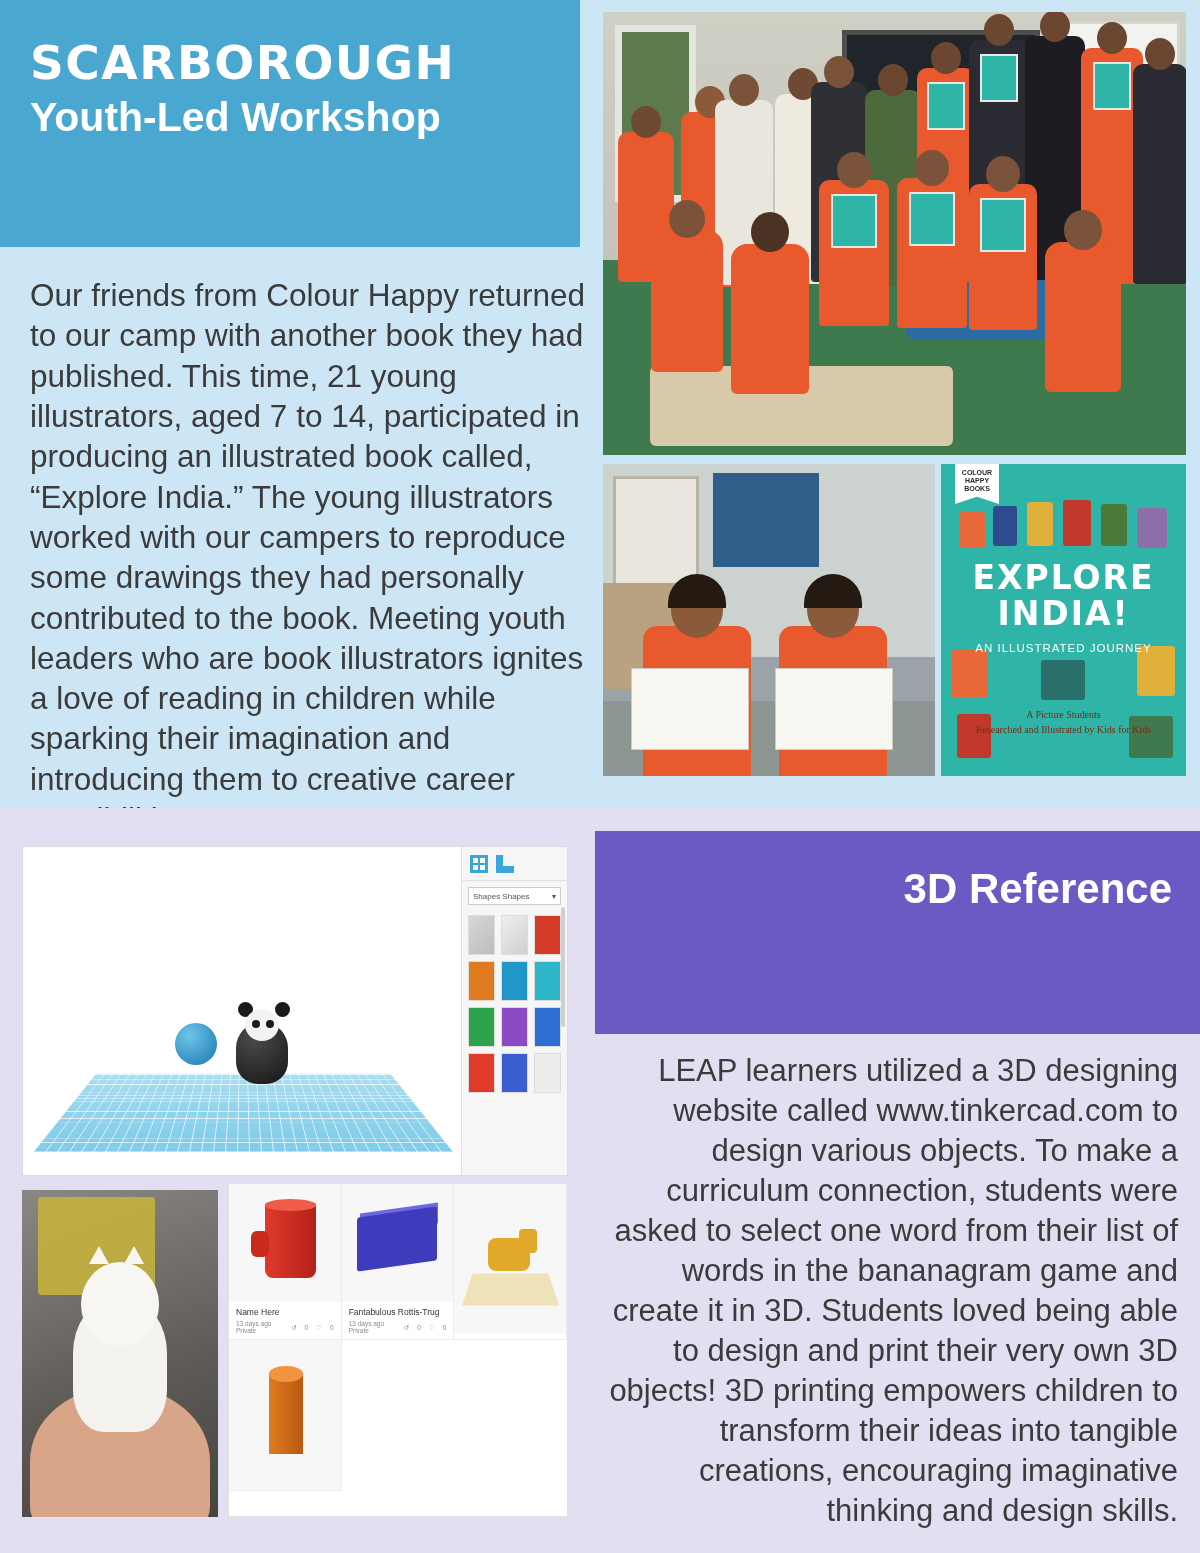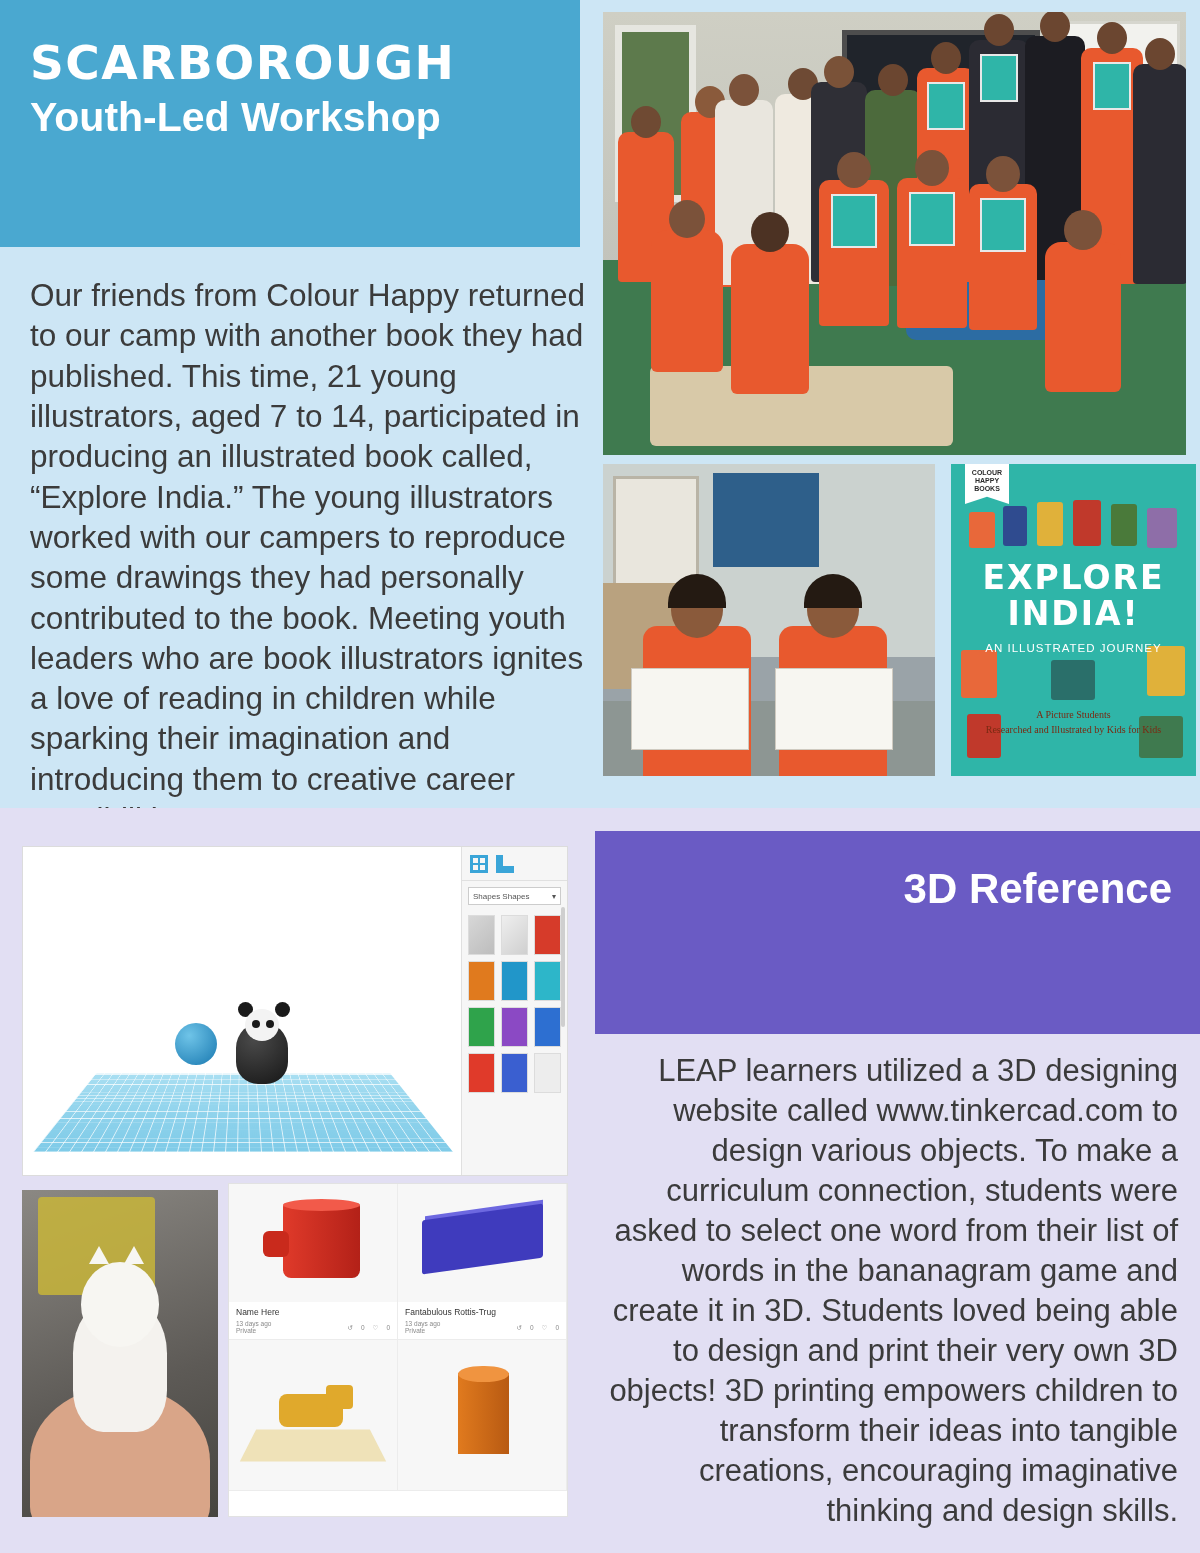--- a/index.html
+++ b/index.html
@@ -123,21 +123,20 @@
   .gi-girl .hair { position:absolute; left:50%; top:-52px; transform:translateX(-50%); width:58px; height:34px; background:#241a12; border-radius:30px 30px 0 0;}
   .gi-draw { position:absolute; bottom:26px; width:118px; height:82px; background:#f7f6f1; border:1px solid #cfcac0;}
 
   
   .book-cover {
     position: absolute;
     left: 941px; top: 464px;
     width: 245px; height: 312px;
     background: #2fb5a8;
     overflow: hidden;
-    margin-left: 10px;
   }
   .bc-tag {
     position: absolute; left: 14px; top: 0; width: 44px; height: 40px;
     background: #ffffff; color: #2b2b2b; font-size: 7px; font-weight: bold;
     text-align: center; padding-top: 5px; line-height: 1.15;
     clip-path: polygon(0 0, 100% 0, 100% 100%, 50% 82%, 0 100%);
   }
   .bc-title {
     position: absolute; left: 0; top: 96px; width: 100%;
     text-align: center; color: #ffffff;
@@ -268,21 +267,21 @@
   .cp-ear { position:absolute; width:0; height:0; border-left:10px solid transparent; border-right:10px solid transparent; border-bottom:18px solid #f7f6f2; top:17%;}
 
   
   .gallery {
     position: absolute;
     left: 228px; top: 375px;
     width: 340px; height: 334px;
     background: #ffffff;
     border: 1px solid #e2e2e2;
   }
-  .gal-grid { display:grid; grid-template-columns:1fr 1fr; }
+  .gal-grid { display:grid; grid-template-columns:1fr 1fr 1fr; }
   .gal-card { border-right:1px solid #ececec; border-bottom:1px solid #ececec; background:#fff;}
   .gal-thumb { height:118px; background:#f7f7f7; position:relative; overflow:hidden;}
   .gal-meta { padding:5px 7px 7px 7px; }
   .gal-title { font-size:8.5px; color:#333; margin-bottom:3px;}
   .gal-time { font-size:6.5px; color:#8a8a8a;}
   .gal-priv { font-size:6.5px; color:#8a8a8a;}
   .gal-stats { display:flex; gap:8px; justify-content:flex-end; font-size:6.5px; color:#8a8a8a; margin-top:-10px;}
   
   .mug-body { position:absolute; left:32%; top:16%; width:46%; height:64%; background:linear-gradient(90deg,#e03a2a,#b32118); border-radius:4px 4px 8px 8px;}
   .mug-handle { position:absolute; left:20%; top:40%; width:16%; height:22%; background:#c92a1c; border-radius:6px;}

